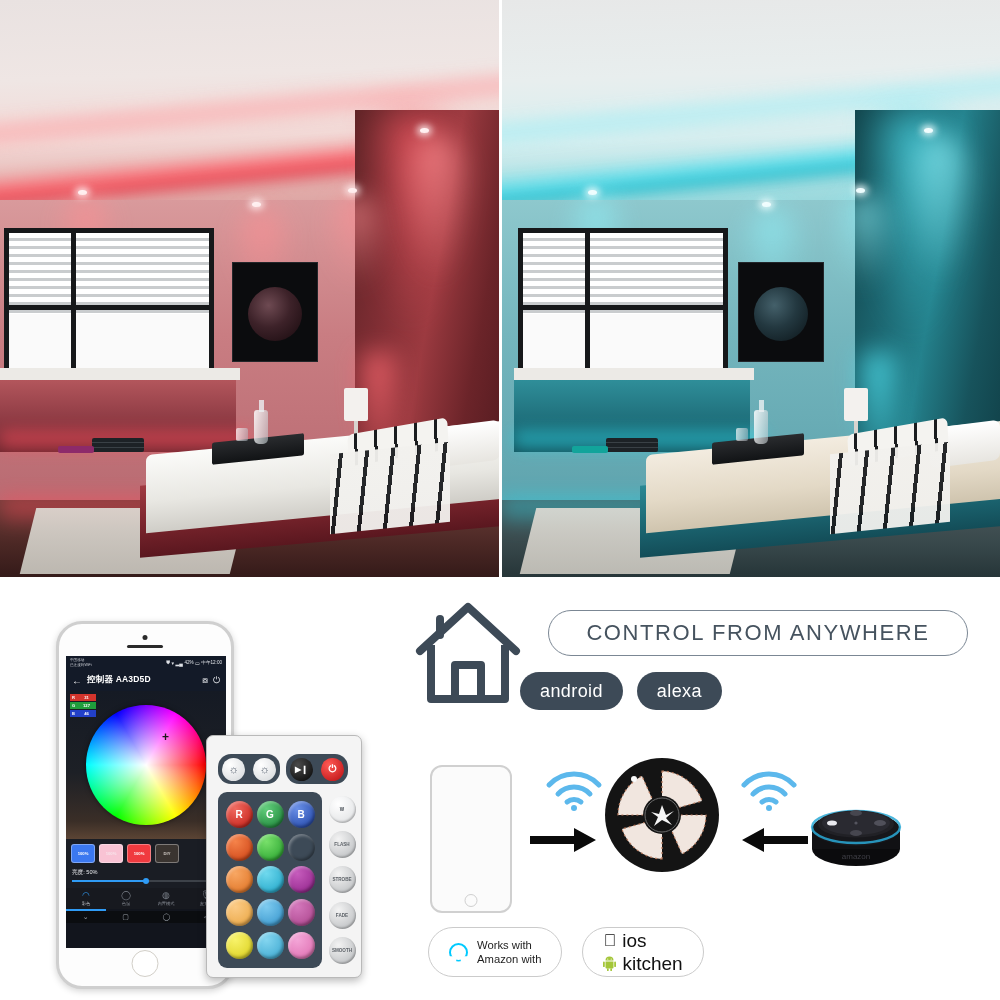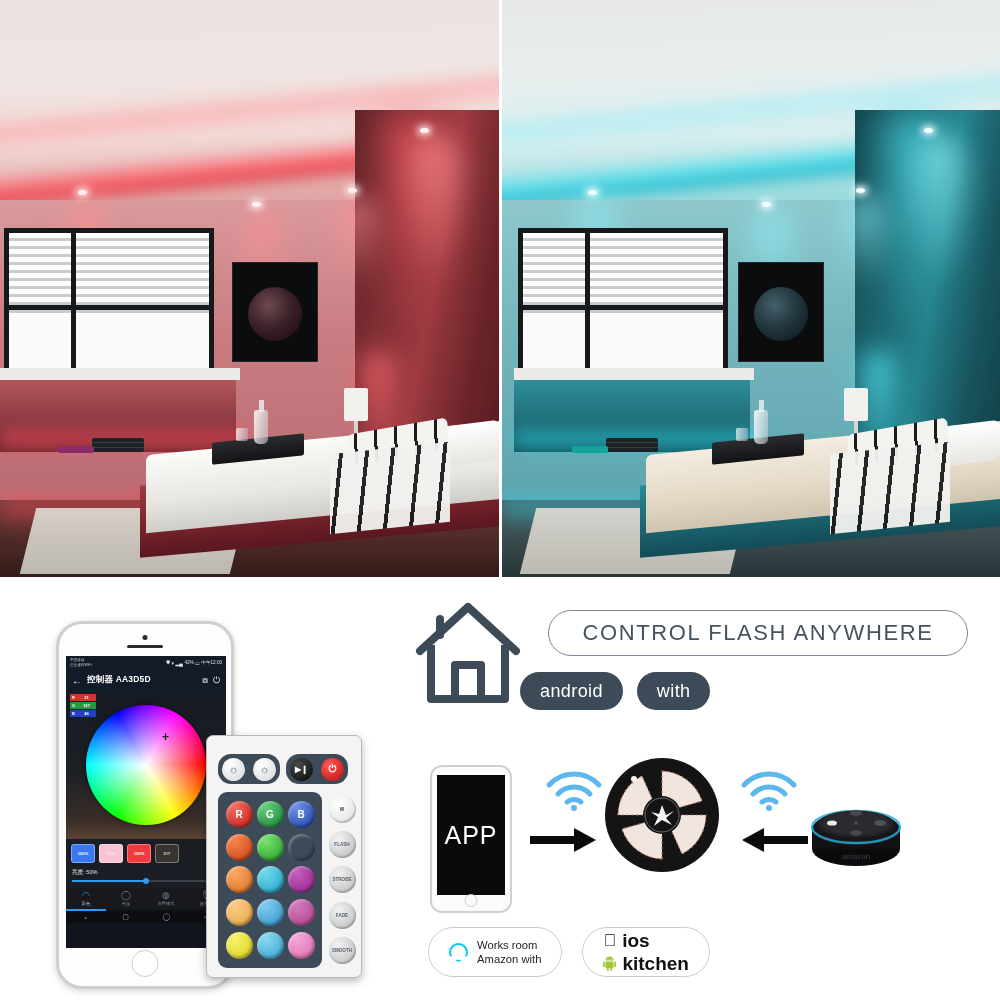--- a/index.html
+++ b/index.html
@@ -236,21 +236,21 @@
     gap:9px; padding:0 20px; background:#fff; }
   .badge-text { font-size:13.5px; color:#1e1e1e; line-height:1.25; }
   .badge-text small { display:block; }
 
   .g-dots { position:relative; width:22px; height:20px; }
   .g-dot { position:absolute; border-radius:50%; }
   .alexa-ring { width:19px; height:19px; border-radius:50%; border:2.6px solid #00caff;
     clip-path:polygon(0 0,100% 0,100% 72%,62% 72%,62% 100%,38% 100%,38% 72%,0 72%); }
   .os-col { display:flex; flex-direction:column; gap:1px; }
   .os-row { display:flex; align-items:center; gap:6px; }
-  .os-row .lbl { font-size:19px; color:#111;font-weight:bold; }
+  .os-row .lbl { font-size:19px; color:#111; }
   .apple-glyph { font-size:17px; color:#111; line-height:1; }
 </style>
 </head>
 <body>
 
 <div class="page">
 
   <div class="rooms">
 
     <div class="room room-left">
@@ -492,32 +492,29 @@
     </div>
 
     <svg class="house-svg" width="112" height="108" viewBox="0 0 112 108">
       <path d="M8 52 L56 8 L104 52" fill="none" stroke="#3d4a57" stroke-width="8" stroke-linejoin="round" stroke-linecap="round"></path>
       <path d="M19 46 L19 100 L93 100 L93 46" fill="none" stroke="#3d4a57" stroke-width="8" stroke-linejoin="round"></path>
       <path d="M43 100 L43 66 L69 66 L69 100" fill="none" stroke="#3d4a57" stroke-width="8" stroke-linejoin="round"></path>
       <path d="M28 20 L28 36" fill="none" stroke="#3d4a57" stroke-width="8" stroke-linecap="round"></path>
     </svg>
 
     <div class="banner">
-      <span>CONTROL FLASH ANYWHERE</span>
+      <span>CONTROL FROM ANYWHERE</span>
     </div>
 
     <div class="rooms-pills">
       <div class="pill">android</div>
-      <div class="pill">with</div>
+      <div class="pill">alexa</div>
     </div>
 
     <div class="app-phone">
-      <div class="app-screen">
-        <span>APP</span>
-      </div>
       <div class="app-home"></div>
     </div>
 
     <svg class="wifi1" width="62" height="42" viewBox="0 0 62 42">
       <path d="M6 16 A34 34 0 0 1 56 16" fill="none" stroke="#5cb8ec" stroke-width="5" stroke-linecap="round"></path>
       <path d="M15 25 A22 22 0 0 1 47 25" fill="none" stroke="#5cb8ec" stroke-width="5" stroke-linecap="round"></path>
       <path d="M24 33 A11 11 0 0 1 38 33" fill="none" stroke="#5cb8ec" stroke-width="5" stroke-linecap="round"></path>
       <circle cx="31" cy="39" r="3" fill="#5cb8ec"></circle>
     </svg>
 
@@ -568,21 +565,21 @@
       <circle cx="56" cy="26" r="1.6" fill="#55555f"></circle>
       <text x="56" y="62" font-family="Liberation Sans, sans-serif" font-size="8" fill="#3f3f46" text-anchor="middle">amazon</text>
     </svg>
 
     <div class="badges">
 
 
       <div class="badge">
         <div class="alexa-ring"></div>
         <div class="badge-text">
-          <small>Works room</small>
+          <small>Works with</small>
           <small>Amazon with</small>
         </div>
       </div>
 
       <div class="badge">
         <div class="os-col">
           <div class="os-row">
             <span class="apple-glyph"></span>
             <span class="lbl">ios</span>
           </div>

